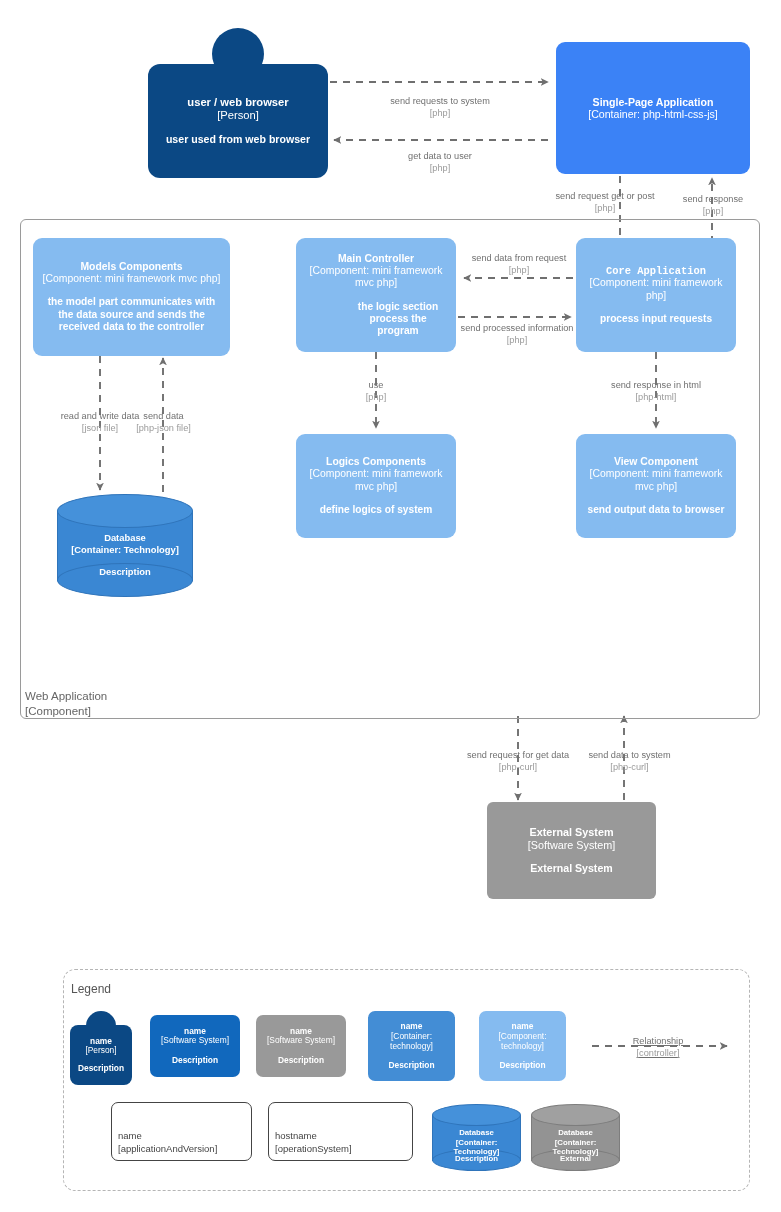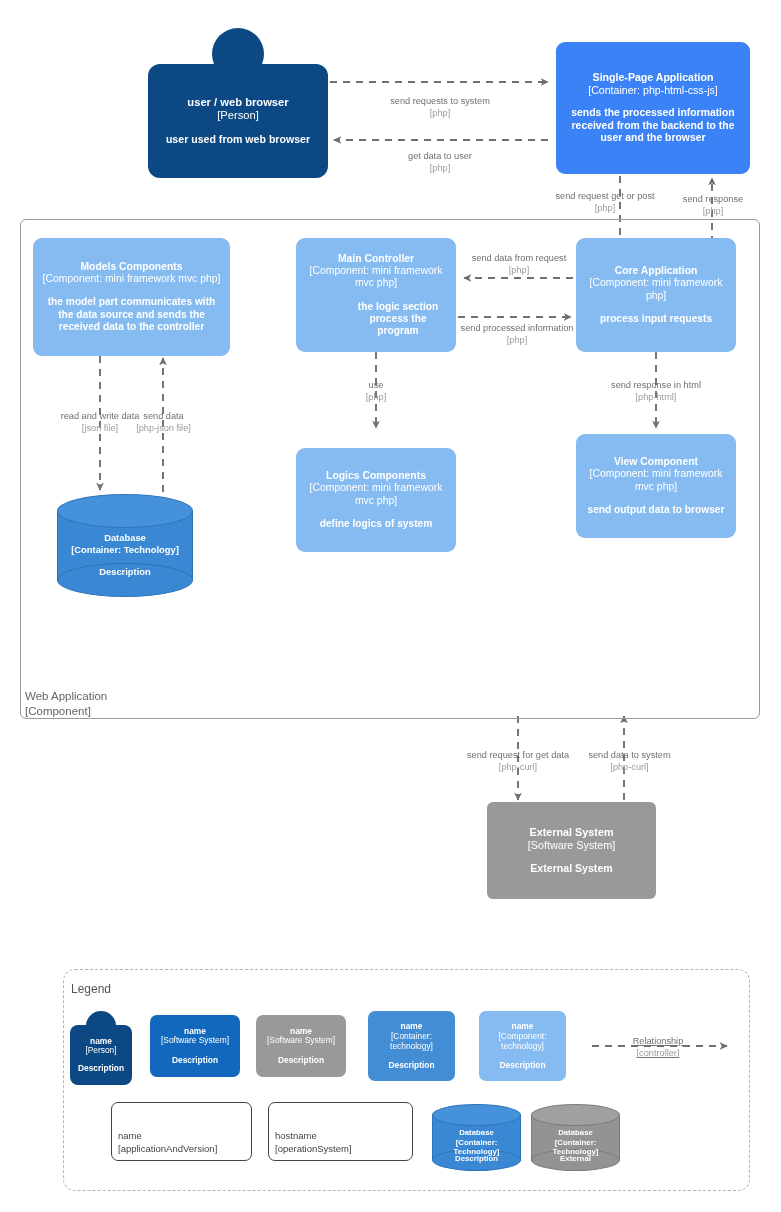--- a/index.html
+++ b/index.html
@@ -85,46 +85,45 @@
   <div class="person-head" style="left:212px;top:28px;width:52px;height:52px;background:#0B4884;"></div>
   <div class="node" style="left:148px;top:64px;width:180px;height:114px;background:#0B4884;border-radius:12px;">
     <div class="nm" style="font-size:11.2px;">user / web browser</div>
     <div class="tech" style="font-size:11.2px;">[Person]</div>
     <div class="desc" style="font-size:10.6px;">user used from web browser</div>
   </div>
 
   <div class="node" style="left:556px;top:42px;width:194px;height:132px;background:#3b82f6;">
     <div class="nm" style="font-size:10.6px;">Single-Page Application</div>
     <div class="tech" style="font-size:10.6px;">[Container: php-html-css-js]</div>
-    <div class="desc" style="font-size:10.4px;">sends the processed information received from the backend to the user and the browser</div>
   </div>
 
   <div class="boundary" style="left:20px;top:219px;width:740px;height:500px;"></div>
   <div class="boundary-label" style="left:25px;top:689px;">Web Application</div>
   <div class="boundary-label" style="left:25px;top:704px;">[Component]</div>
 
   <div class="node" style="left:33px;top:238px;width:197px;height:118px;background:#85BBF0;">
     <div class="nm" style="font-size:10.4px;">Models Components</div>
     <div class="tech" style="font-size:10.4px;">[Component: mini framework mvc php]</div>
     <div class="desc" style="font-size:10.2px;">the model part communicates with the data source and sends the received data to the controller</div>
   </div>
 
   <div class="node" style="left:296px;top:238px;width:160px;height:114px;background:#85BBF0;">
     <div class="nm" style="font-size:10.4px;">Main Controller</div>
     <div class="tech" style="font-size:10.4px;">[Component: mini framework mvc php]</div>
     <div class="desc" style="font-size:10.2px;margin-left:44px;">the logic section process the program</div>
   </div>
 
   <div class="node" style="left:576px;top:238px;width:160px;height:114px;background:#85BBF0;">
-    <div class="nm" style="font-size:10.4px;">Core Application</div>
+    <div class="nm" style="font-size:10.4px;font-family:Liberation Mono, monospace;">Core Application</div>
     <div class="tech" style="font-size:10.4px;">[Component: mini framework php]</div>
     <div class="desc" style="font-size:10.2px;">process input requests</div>
   </div>
 
-  <div class="node" style="left:296px;top:434px;width:160px;height:104px;background:#85BBF0;margin-top:14px;">
+  <div class="node" style="left:296px;top:434px;width:160px;height:104px;background:#85BBF0;">
     <div class="nm" style="font-size:10.4px;">Logics Components</div>
     <div class="tech" style="font-size:10.4px;">[Component: mini framework mvc php]</div>
     <div class="desc" style="font-size:10.2px;">define logics of system</div>
   </div>
 
   <div class="node" style="left:576px;top:434px;width:160px;height:104px;background:#85BBF0;">
     <div class="nm" style="font-size:10.4px;">View Component</div>
     <div class="tech" style="font-size:10.4px;">[Component: mini framework mvc php]</div>
     <div class="desc" style="font-size:10.2px;">send output data to browser</div>
   </div>

